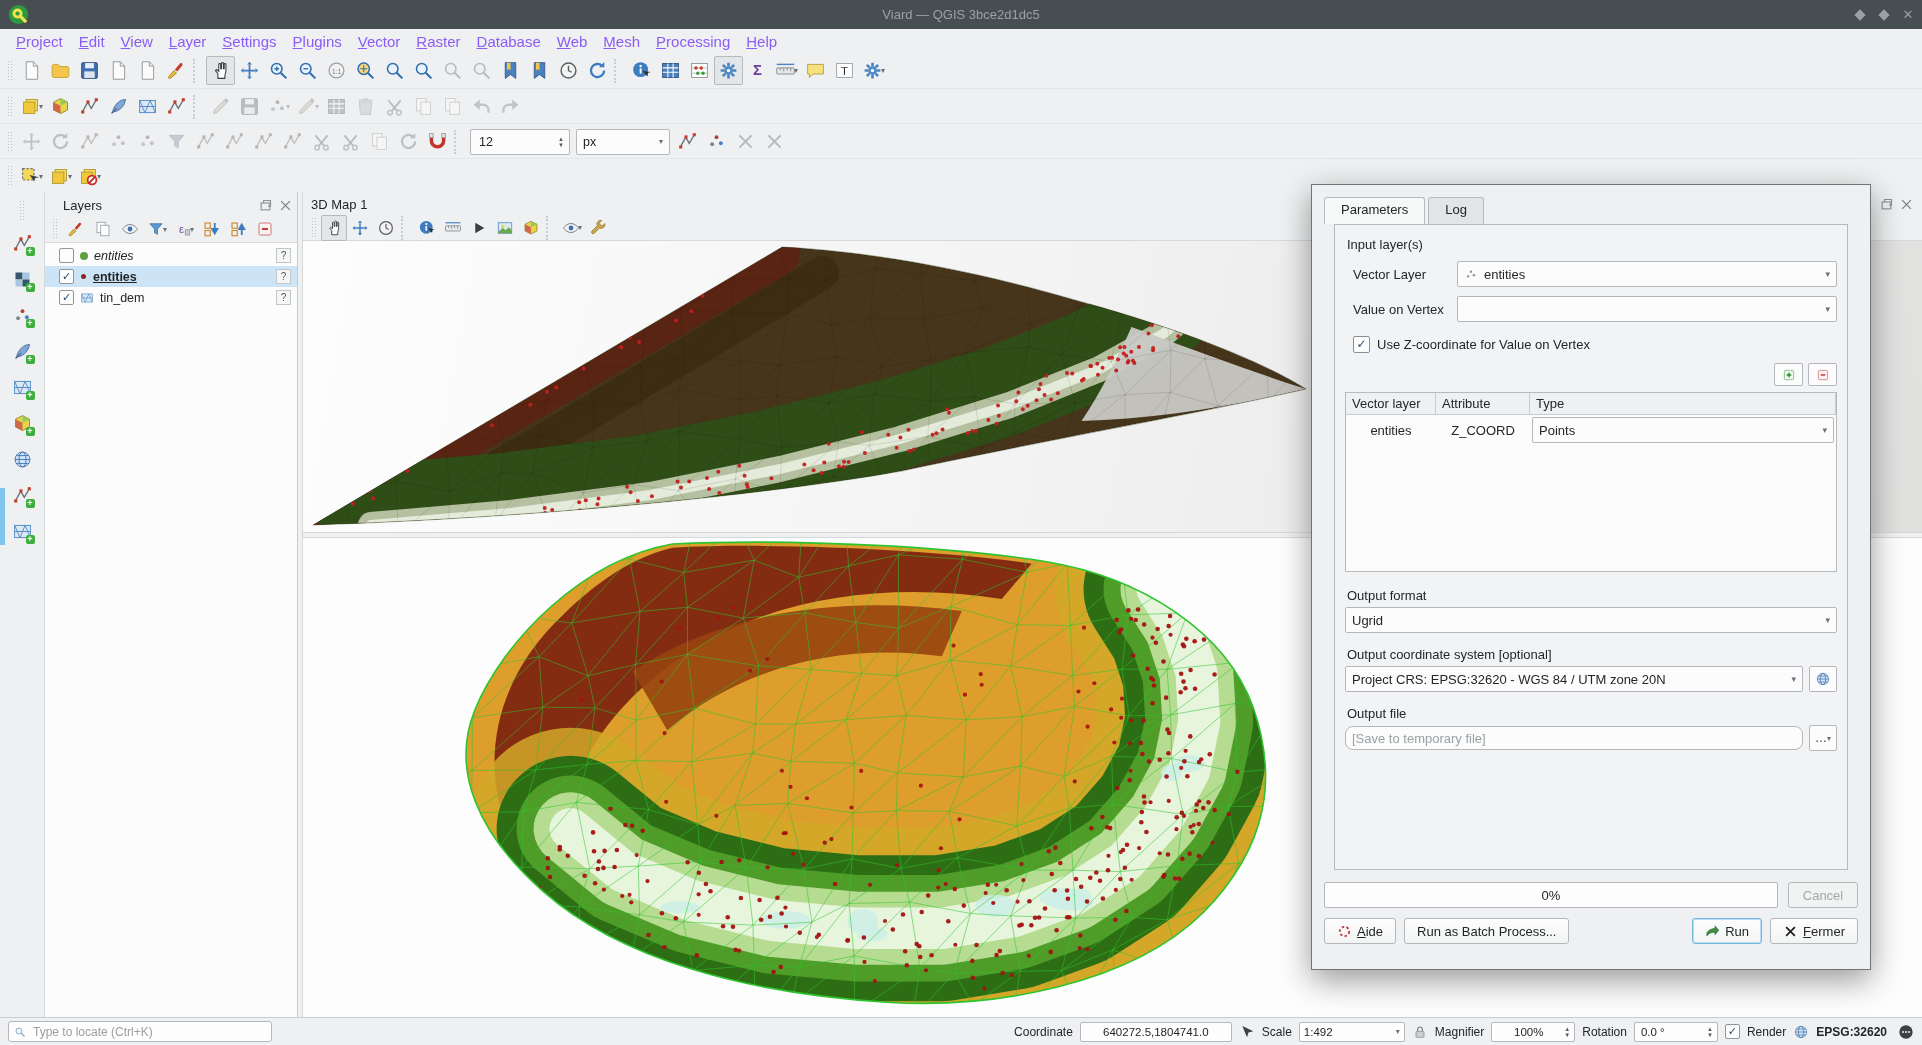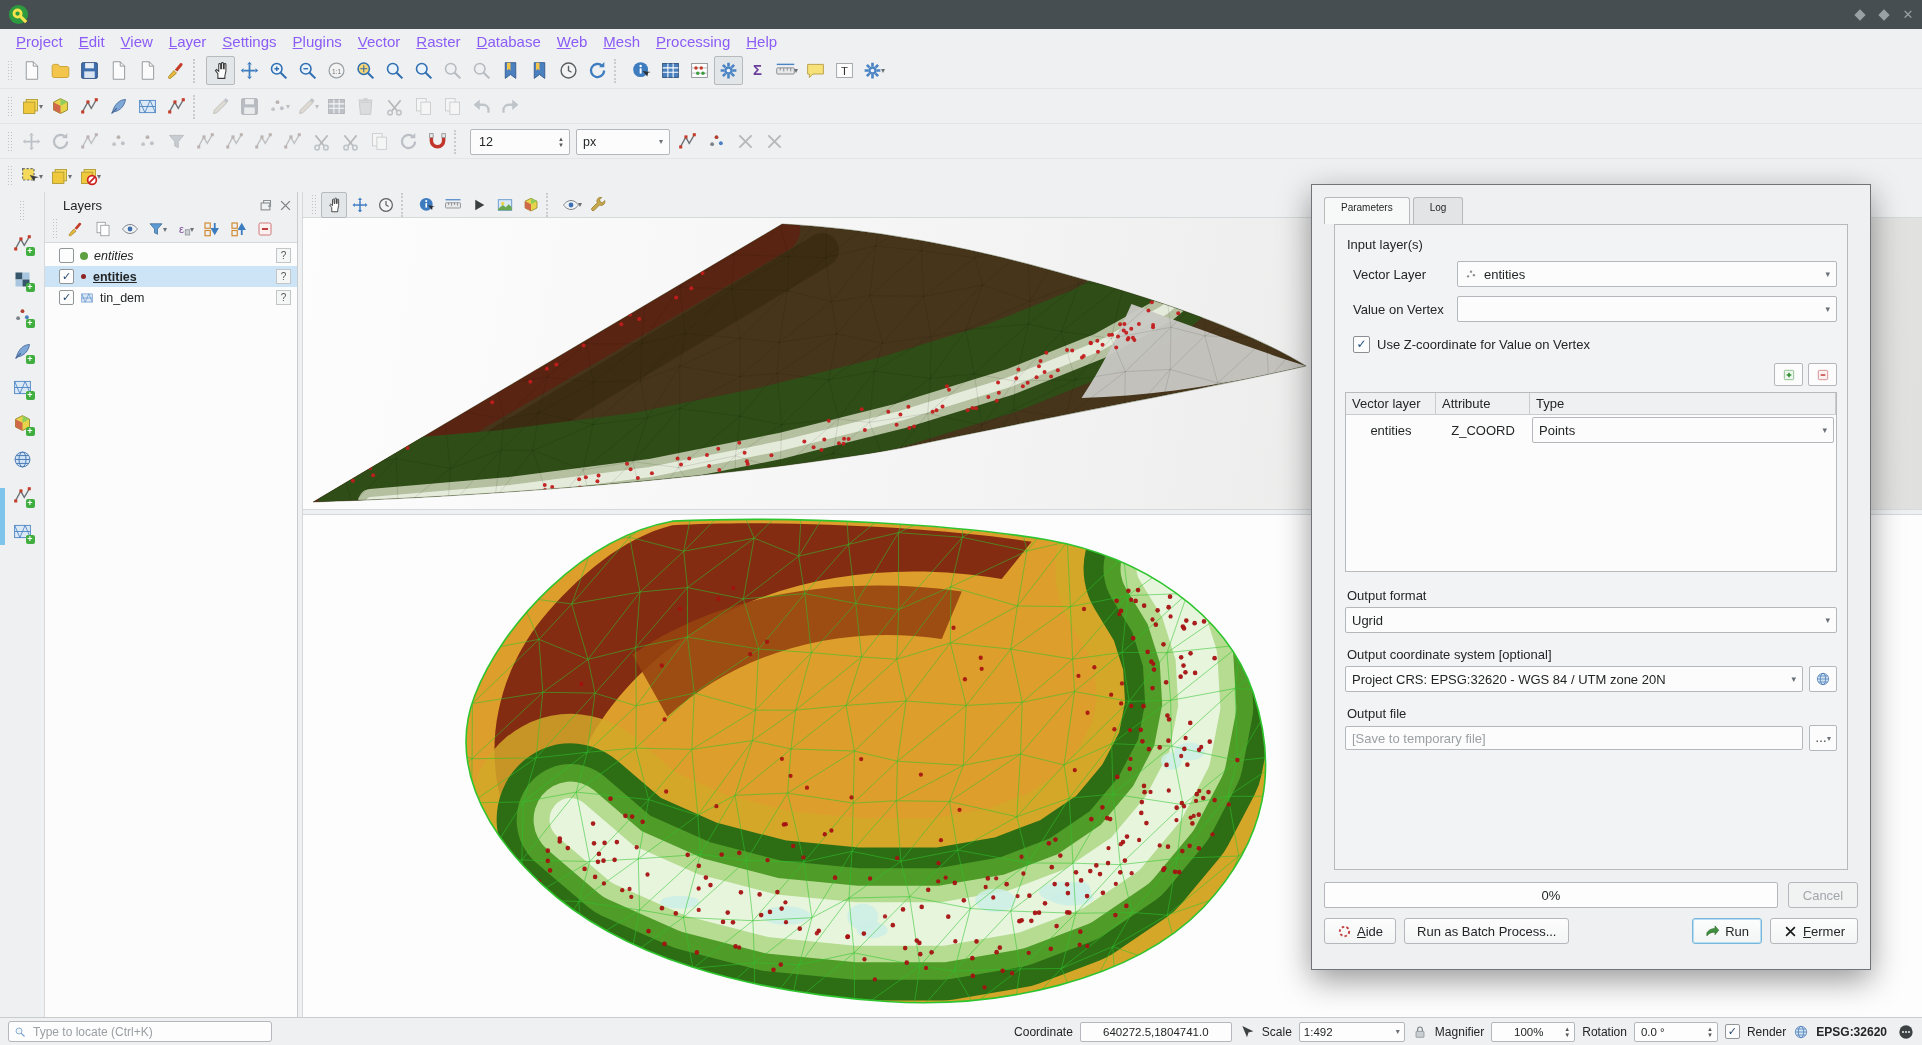--- a/index.html
+++ b/index.html
@@ -72,21 +72,21 @@
   .canvas2d svg{display:block;width:100%;height:100%;}
   
   .dialog{position:absolute;left:1311px;top:184px;width:558px;height:784px;background:#eff0f1;border:1px solid #707478;
           box-shadow:0 10px 30px rgba(0,0,0,.4);z-index:50;display:flex;flex-direction:column;}
   .dtitle{height:24px;background:#3f474b;display:flex;align-items:center;color:#e9ebec;font-size:13px;}
   .dtitle .qlogo{width:18px;height:18px;margin-left:4px;}
   .dtitle .t{position:absolute;left:0;right:0;text-align:center;}
   .dtitle .btns{margin-left:auto;display:flex;align-items:center;gap:10px;padding-right:8px;z-index:2;}
   .dtb{width:16px;height:16px;opacity:.9;}
   .tabs{display:flex;margin:12px 0 0 12px;height:27px;}
-  .tab{padding:4px 16px;border:1px solid #b6babd;border-bottom:none;border-radius:3px 3px 0 0;background:#e2e4e5;color:#232627;font-size:10px;margin-right:3px;}
+  .tab{padding:4px 16px;border:1px solid #b6babd;border-bottom:none;border-radius:3px 3px 0 0;background:#e2e4e5;color:#232627;font-size:13px;margin-right:3px;}
   .tab.on{background:#f7f8f8;position:relative;top:0;}
   .dframe{margin:0 22px;border:1px solid #b6babd;background:#f2f3f4;height:646px;box-sizing:border-box;padding:8px 10px;overflow:hidden;}
   .dlabel{font-size:13px;color:#232627;margin:4px 0 0 2px;}
   .frow{display:flex;align-items:center;margin-top:9px;}
   .flabel{width:104px;font-size:13px;padding-left:8px;}
   .combo{flex:1;height:24px;background:#fcfcfc;border:1px solid #b4b8bc;border-radius:2px;display:flex;align-items:center;padding:0 6px;gap:6px;}
   .combo .cv{flex:1;font-size:13px;color:#232627;white-space:nowrap;overflow:hidden;}
   .combo .ca{color:#6a7075;font-size:9px;}
   .cbrow{display:flex;align-items:center;gap:7px;margin:14px 0 0 8px;}
   .cbig{width:15px;height:15px;background:#fdfdfd;border:1px solid #8a8f94;border-radius:2px;font-size:12px;line-height:14px;text-align:center;color:#1d4a75;font-weight:bold;}
@@ -95,21 +95,21 @@
   .pmbtn svg{width:14px;height:14px;}
   .dtable{margin-top:6px;border:1px solid #b6babd;background:#fcfcfc;height:180px;box-sizing:border-box;font-size:13px;}
   .dthead{display:grid;grid-template-columns:90px 94px 1fr;background:#eff0f1;border-bottom:1px solid #c9cccd;}
   .dthead div{padding:3px 6px;border-right:1px solid #c9cccd;}
   .dtrow{display:grid;grid-template-columns:90px 94px 1fr;align-items:center;height:30px;}
   .dtrow .c{text-align:center;font-size:13px;}
   .dtrow .combo{margin:2px;height:24px;}
   .outrow{display:flex;align-items:center;gap:6px;margin-top:4px;}
   .sqbtn{width:26px;height:24px;border:1px solid #b4b8bc;border-radius:2px;background:#fcfcfc;display:flex;align-items:center;justify-content:center;font-size:12px;color:#333;}
   .sqbtn svg{width:16px;height:16px;}
-  .tinput{flex:1;height:24px;background:#fcfcfc;border:1px solid #b4b8bc;border-radius:2px;padding:0 6px;font-size:13px;
+  .tinput{flex:1;height:24px;background:#fcfcfc;border:1px solid #b4b8bc;border-radius:8px;padding:0 6px;font-size:13px;
           font-family:"Liberation Sans","DejaVu Sans",sans-serif;color:#232627;box-sizing:border-box;}
   .tinput::placeholder{color:#9aa0a3;}
   .progrow{display:flex;align-items:center;gap:10px;margin:12px 12px 0 12px;}
   .pbar{flex:1;height:24px;border:1px solid #b4b8bc;border-radius:2px;background:#fdfdfd;display:flex;align-items:center;justify-content:center;font-size:13px;color:#232627;}
   .btn{height:26px;border:1px solid #b4b8bc;border-radius:3px;background:linear-gradient(#fdfdfd,#f3f4f4);
        display:flex;align-items:center;justify-content:center;gap:5px;padding:0 12px;font-size:13px;color:#232627;box-sizing:border-box;}
   .btn.dis{color:#a2a7aa;background:#f1f2f2;}
   .btn.runbtn{border:1px solid #77b7dd;box-shadow:inset 0 0 0 1px #b8dcf1;}
   .btnrow{display:flex;align-items:center;gap:8px;margin:10px 12px 0 12px;}
   .btnrow .sp{flex:1;}
@@ -406,20 +406,21 @@
       </symbol>
 </defs>
 </svg>
 
 <div id="app">
 
   <div class="titlebar">
     <svg class="qlogo" viewBox="0 0 24 24">
         <use href="#sy-qgisq"></use>
       </svg>
+    <div class="wtitle">Viard — QGIS 3bce2d1dc5</div>
     <div class="winbtns">
       <span class="wb">
           <span class="diam"></span>
         </span>
       <span class="wb">
           <span class="diam"></span>
         </span>
       <span class="wb" style="font-size:13px;">✕</span>
     </div>
   </div>
@@ -950,20 +951,30 @@
               <use href="#sy-meshgrid"></use>
             </svg>
             <span class="lname">tin_dem</span>
             <span class="sp"></span>
             <span class="qbadge">?</span>
           </div>
         </div>
     </div>
     <div class="vsplit"></div>
     <div class="mapcol">
+      <div class="p3dheader">
+        <span>3D Map 1</span>
+        <span class="sp"></span>
+        <svg class="dockbtn" viewBox="0 0 24 24">
+            <use href="#sy-floaticon"></use>
+          </svg>
+        <svg class="dockbtn" viewBox="0 0 24 24">
+            <use href="#sy-xmark"></use>
+          </svg>
+      </div>
       <div class="p3dtools" id="tools3d">
           <div class="grip"></div>
           <div class="tbbtn active">
             <svg class="ic" viewBox="0 0 24 24">
               <use href="#sy-hand"></use>
             </svg>
           </div>
           <div class="tbbtn">
             <svg class="ic" viewBox="0 0 24 24">
               <use href="#sy-move"></use>

